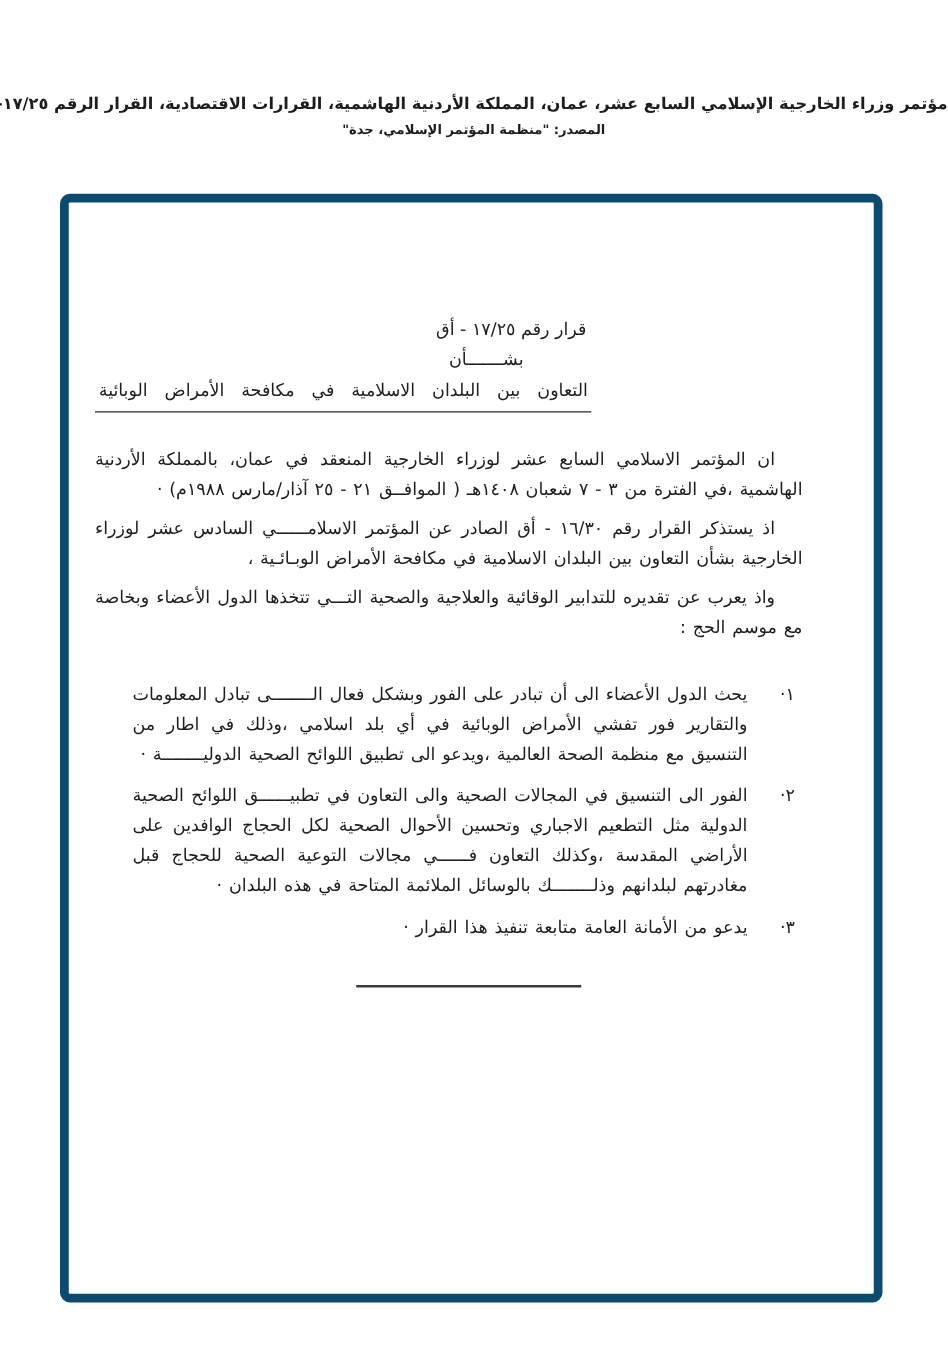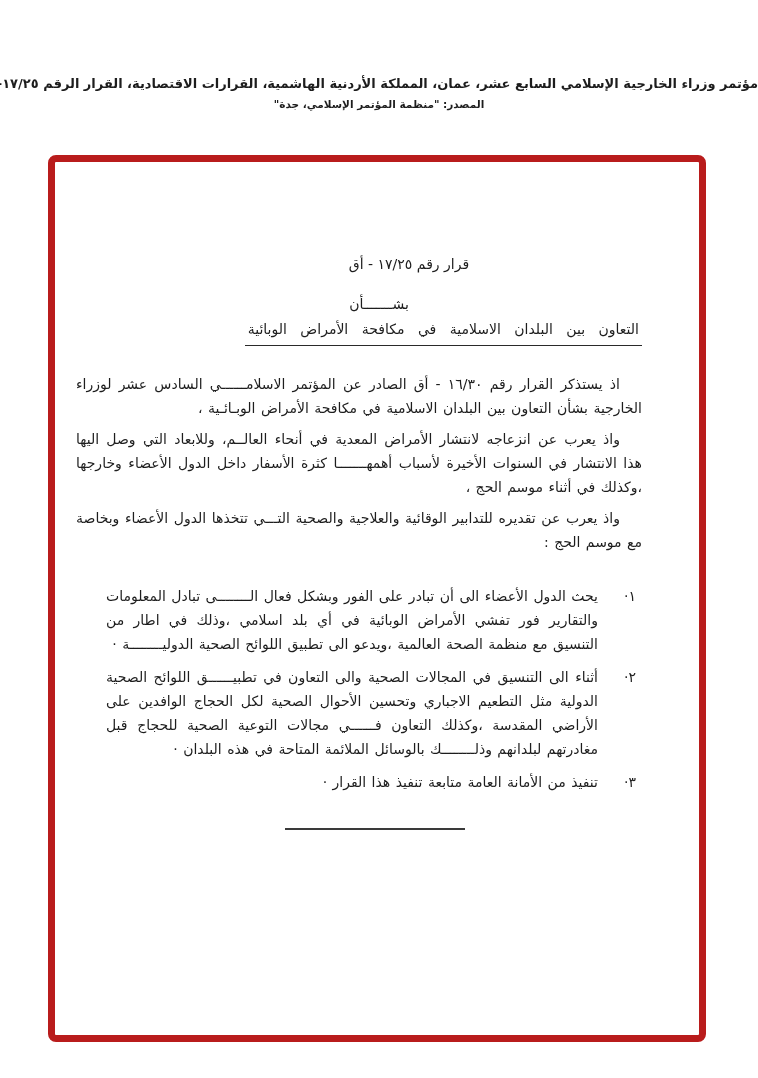--- a/index.html
+++ b/index.html
@@ -17,32 +17,32 @@
   }
   .header-citation {
     font-weight:bold; font-size:13px; white-space:nowrap; letter-spacing:0;
   }
   .header-source {
     font-weight:bold; font-size:10.5px; margin-top:7px;
   }
   .doc-frame {
     position:absolute; left:48px; top:155px;
     width:644px; height:873px;
-    border:7px solid #b91c1c; border-radius:8px;
+    border:7px solid #0c4a6e; border-radius:8px;
     background:#ffffff;
   }
   .doc-content {
     direction:rtl;
     padding:90px 57px 0 21px;
     font-size:14px; line-height:24px;
     text-align:right;
   }
   .title-line1 { text-align:center; position:relative; left:50px; white-space:nowrap; }
-  .title-line2 { text-align:center; position:relative; left:20px; margin-top:16px; }
-  .subject-wrap { text-align:right; margin:1px 0 26px; }
+  .title-line2 { text-align:center; position:relative; left:30px; margin-top:0; }
+  .subject-wrap { text-align:left; margin:1px 0 26px; }
   .subject-text {
     display:inline-block;
     padding:0 3px 4px;
     border-bottom:1.6px solid #2a2a2a;
     word-spacing:9px;
     white-space:nowrap;
   }
   .para {
     margin:0 0 7px;
     text-align:justify;
@@ -74,35 +74,35 @@
 
 <div class="doc-frame">
   <div class="doc-content">
     <div class="title-line1">قرار رقم ١٧/٢٥ - أق</div>
     <div class="title-line2">بشـــــــأن</div>
     <div class="subject-wrap">
       <span class="subject-text">التعاون بين البلدان الاسلامية في مكافحة الأمراض الوبائية</span>
     </div>
 
     <div id="paragraphs">
+        <p class="para">ان المؤتمر الاسلامي السابع عشر لوزراء الخارجية المنعقد في عمان، بالمملكة الأردنية الهاشمية ،في الفترة من ٣ - ٧ شعبان ١٤٠٨هـ ( الموافــق ٢١ - ٢٥ آذار/مارس ١٩٨٨م) ·</p>
         <p class="para"><span class="lead">اذ يستذكر</span> القرار رقم ١٦/٣٠ - أق الصادر عن المؤتمر الاسلامــــــي السادس عشر لوزراء الخارجية بشأن التعاون بين البلدان الاسلامية في مكافحة الأمراض الوبـائـية ،</p>
-        <p class="para"><span class="lead">واذ يعرب عن</span> انزعاجه لانتشار الأمراض المعدية في أنحاء العالــم، وللابعاد التي وصل اليها هذا الانتشار في السنوات الأخيرة لأسباب أهمهـــــــا كثرة الأسفار داخل الدول الأعضاء وخارجها ،وكذلك في أثناء موسم الحج ،</p>
         <p class="para"><span class="lead">واذ يعرب عن</span> تقديره للتدابير الوقائية والعلاجية والصحية التـــي تتخذها الدول الأعضاء وبخاصة مع موسم الحج :</p>
       </div>
 
     <ol id="items" class="items">
         <li class="item">
           <span class="item-num">١·</span>
           <div class="item-text"><span class="lead">يحث</span> الدول الأعضاء الى أن تبادر على الفور وبشكل فعال الــــــــى تبادل المعلومات والتقارير فور تفشي الأمراض الوبائية في أي بلد اسلامي ،وذلك في اطار من التنسيق مع منظمة الصحة العالمية ،ويدعو الى تطبيق اللوائح الصحية الدوليــــــــة ·</div>
         </li>
         <li class="item">
           <span class="item-num">٢·</span>
-          <div class="item-text"><span class="lead">أثناء</span> الى التنسيق في المجالات الصحية والى التعاون في تطبيــــــق اللوائح الصحية الدولية مثل التطعيم الاجباري وتحسين الأحوال الصحية لكل الحجاج الوافدين على الأراضي المقدسة ،وكذلك التعاون فــــــي مجالات التوعية الصحية للحجاج قبل مغادرتهم لبلدانهم وذلــــــــك بالوسائل الملائمة المتاحة في هذه البلدان ·</div>
+          <div class="item-text"><span class="lead">الفور</span> الى التنسيق في المجالات الصحية والى التعاون في تطبيــــــق اللوائح الصحية الدولية مثل التطعيم الاجباري وتحسين الأحوال الصحية لكل الحجاج الوافدين على الأراضي المقدسة ،وكذلك التعاون فــــــي مجالات التوعية الصحية للحجاج قبل مغادرتهم لبلدانهم وذلــــــــك بالوسائل الملائمة المتاحة في هذه البلدان ·</div>
         </li>
         <li class="item">
           <span class="item-num">٣·</span>
-          <div class="item-text"><span class="lead">تنفيذ من</span> الأمانة العامة متابعة تنفيذ هذا القرار ·</div>
+          <div class="item-text"><span class="lead">يدعو من</span> الأمانة العامة متابعة تنفيذ هذا القرار ·</div>
         </li>
       </ol>
 
     <div class="end-rule"></div>
   </div>
 </div>
 
 </body></html>

